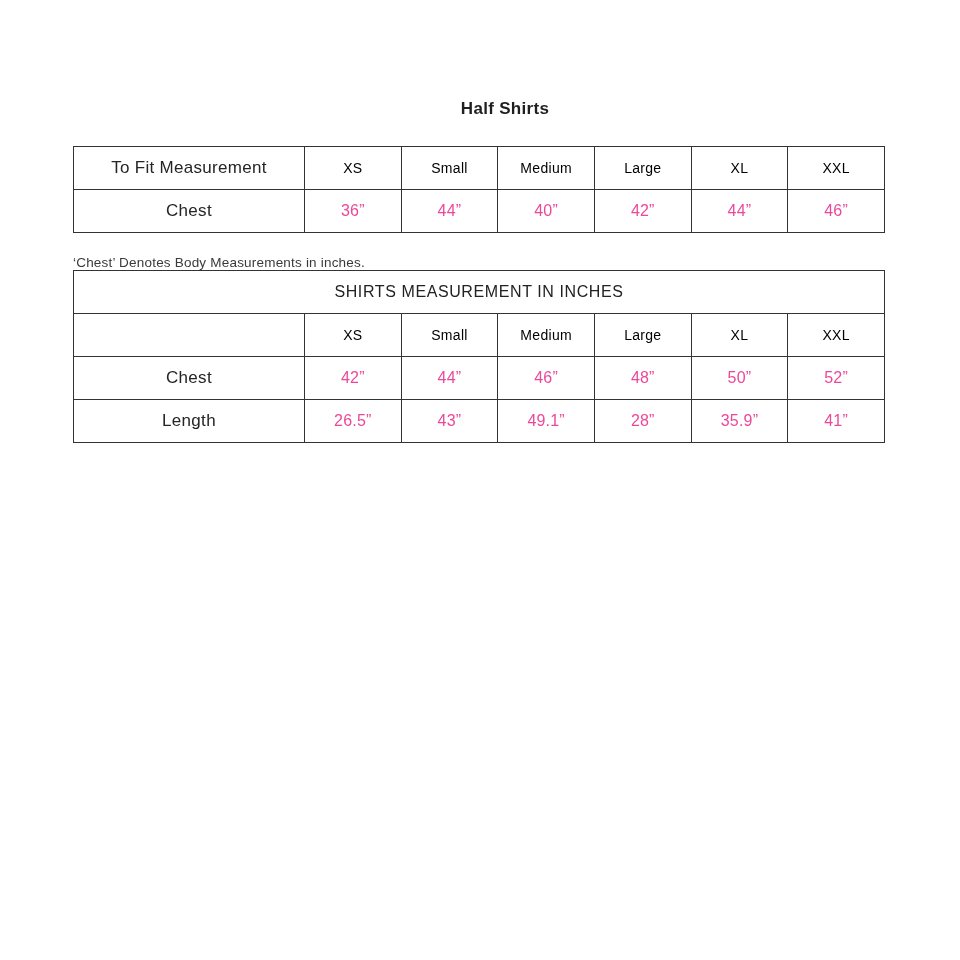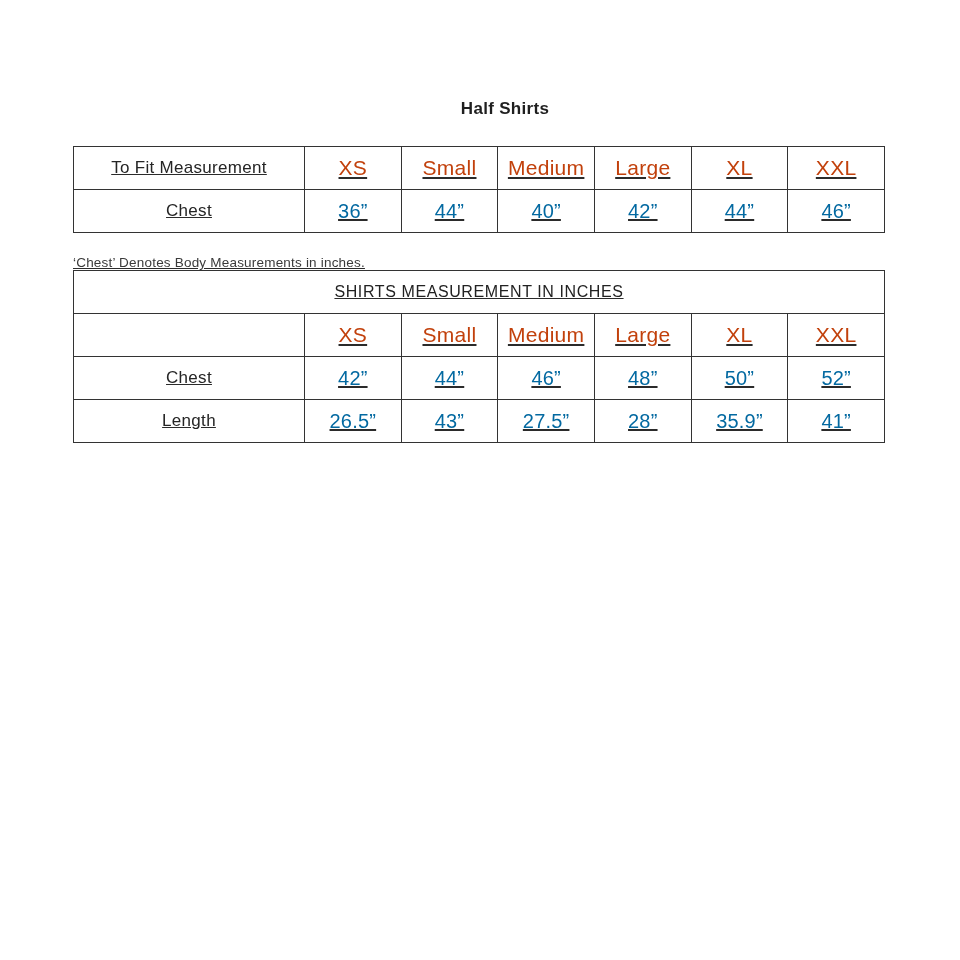--- a/index.html
+++ b/index.html
@@ -24,21 +24,20 @@
     position: relative;
     left: 25px;
     font-size: 17px;
     font-weight: 700;
     letter-spacing: 0.3px;
     color: #1f1f1f;
   }
   .content {
     margin-left: 73px;
     width: 812px;
-    text-decoration: underline;
   }
   table {
     border-collapse: collapse;
     table-layout: fixed;
     width: 812px;
   }
   td {
     border: 1px solid #333333;
     text-align: center;
     vertical-align: middle;
@@ -48,28 +47,28 @@
     white-space: nowrap;
   }
   col.label-col { width: 231px; }
   .fit-table { margin-top: 27px; }
   .row-label {
     font-size: 17px;
     letter-spacing: 0.3px;
     color: #252525;
   }
   .size-head {
-    font-size: 21px;
+    font-size: 14px;
     letter-spacing: 0.3px;
-    color: #c2410c;
+    color: #000000;
   }
   .value-cell {
-    font-size: 20px;
+    font-size: 16px;
     letter-spacing: 0.2px;
-    color: #0369a1;
+    color: #ec4899;
   }
   .note {
     margin-top: 22px;
     font-size: 13.5px;
     letter-spacing: 0.2px;
     color: #3a3a3a;
   }
   .shirts-table { }
   .table-title-cell {
     font-size: 16px;
@@ -149,21 +148,21 @@
         <td class="value-cell">44”</td>
         <td class="value-cell">46”</td>
         <td class="value-cell">48”</td>
         <td class="value-cell">50”</td>
         <td class="value-cell">52”</td>
       </tr>
       <tr>
         <td class="row-label">Length</td>
         <td class="value-cell">26.5”</td>
         <td class="value-cell">43”</td>
-        <td class="value-cell">27.5”</td>
+        <td class="value-cell">49.1”</td>
         <td class="value-cell">28”</td>
         <td class="value-cell">35.9”</td>
         <td class="value-cell">41”</td>
       </tr>
     </tbody>
       </table>
 
   </div>
 </div>
 

